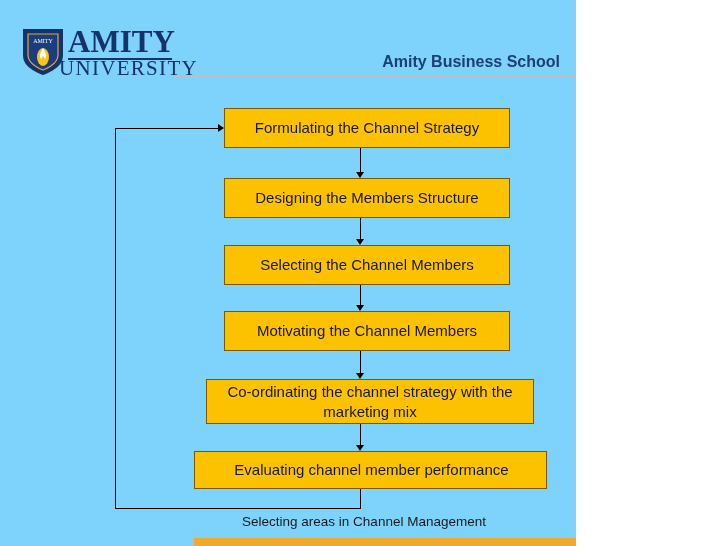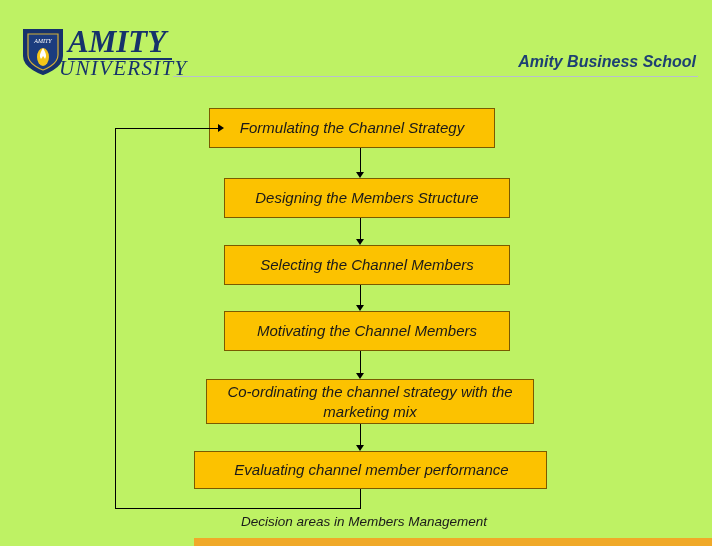--- a/index.html
+++ b/index.html
@@ -2,26 +2,25 @@
 <html><head>
 <meta charset="utf-8">
 <style>
   html, body {
     margin: 0;
     padding: 0;
     background: #ffffff;
   }
   #slide {
     position: relative;
-    width: 712px;
+    width: 576px;
     height: 546px;
-    background: #bef264;
+    background: #7dd3fc;
     font-family: "Liberation Sans", sans-serif;
     overflow: hidden;
-    font-style: italic;
   }
 
   
   #logo {
     position: absolute;
     left: 22px;
     top: 28px;
     width: 150px;
     height: 52px;
   }
@@ -164,21 +163,21 @@
       <path d="M21,20 C24,25 25,28 23,31 C22,29 21,28 21,28 C21,28 20,30 19,31 C17,28 18,25 21,20 Z" fill="#ffffff"></path>
     </svg>
     <div id="logo-amity">AMITY</div>
     <div id="logo-underline"></div>
     <div id="logo-university">UNIVERSITY</div>
   </div>
 
   <div id="header-title">Amity Business School</div>
   <div id="header-rule"></div>
 
-  <div class="flow-box" style="left:209px; top:108px; width:286px; height:40px;">Formulating the Channel Strategy</div>
+  <div class="flow-box" style="left:224px; top:108px; width:286px; height:40px;">Formulating the Channel Strategy</div>
 
   <div class="flow-box" style="left:224px; top:178px; width:286px; height:40px;">Designing the Members Structure</div>
 
   <div class="flow-box" style="left:224px; top:245px; width:286px; height:40px;">Selecting the Channel Members</div>
 
   <div class="flow-box" style="left:224px; top:311px; width:286px; height:40px;">Motivating the Channel Members</div>
 
   <div class="flow-box" style="left:206px; top:379px; width:328px; height:45px;text-align:center;">Co-ordinating the channel strategy with the marketing mix</div>
 
   <div class="flow-box" style="left:194px; top:451px; width:353px; height:38px;padding-left:8px;">Evaluating channel member performance</div>
@@ -197,17 +196,17 @@
 
   <div class="arrow-v" style="left:360px; top:424px; height:21px;"></div>
   <div class="arrow-head" style="left:356px; top:445px;"></div>
 
   <div class="line-v" style="left:360px; top:489px; height:19px;"></div>
   <div class="line-h" style="left:115px; top:508px; width:246px;"></div>
   <div class="line-v" style="left:115px; top:128px; height:381px;"></div>
   <div class="line-h" style="left:115px; top:128px; width:103px;"></div>
   <div class="arrow-head-right" style="left:218px; top:124px;"></div>
 
-  <div id="caption">Decision areas in Members Management</div>
+  <div id="caption">Selecting areas in Channel Management</div>
 
   <div id="footer-bar"></div>
 
 </div>
 
 </body></html>

